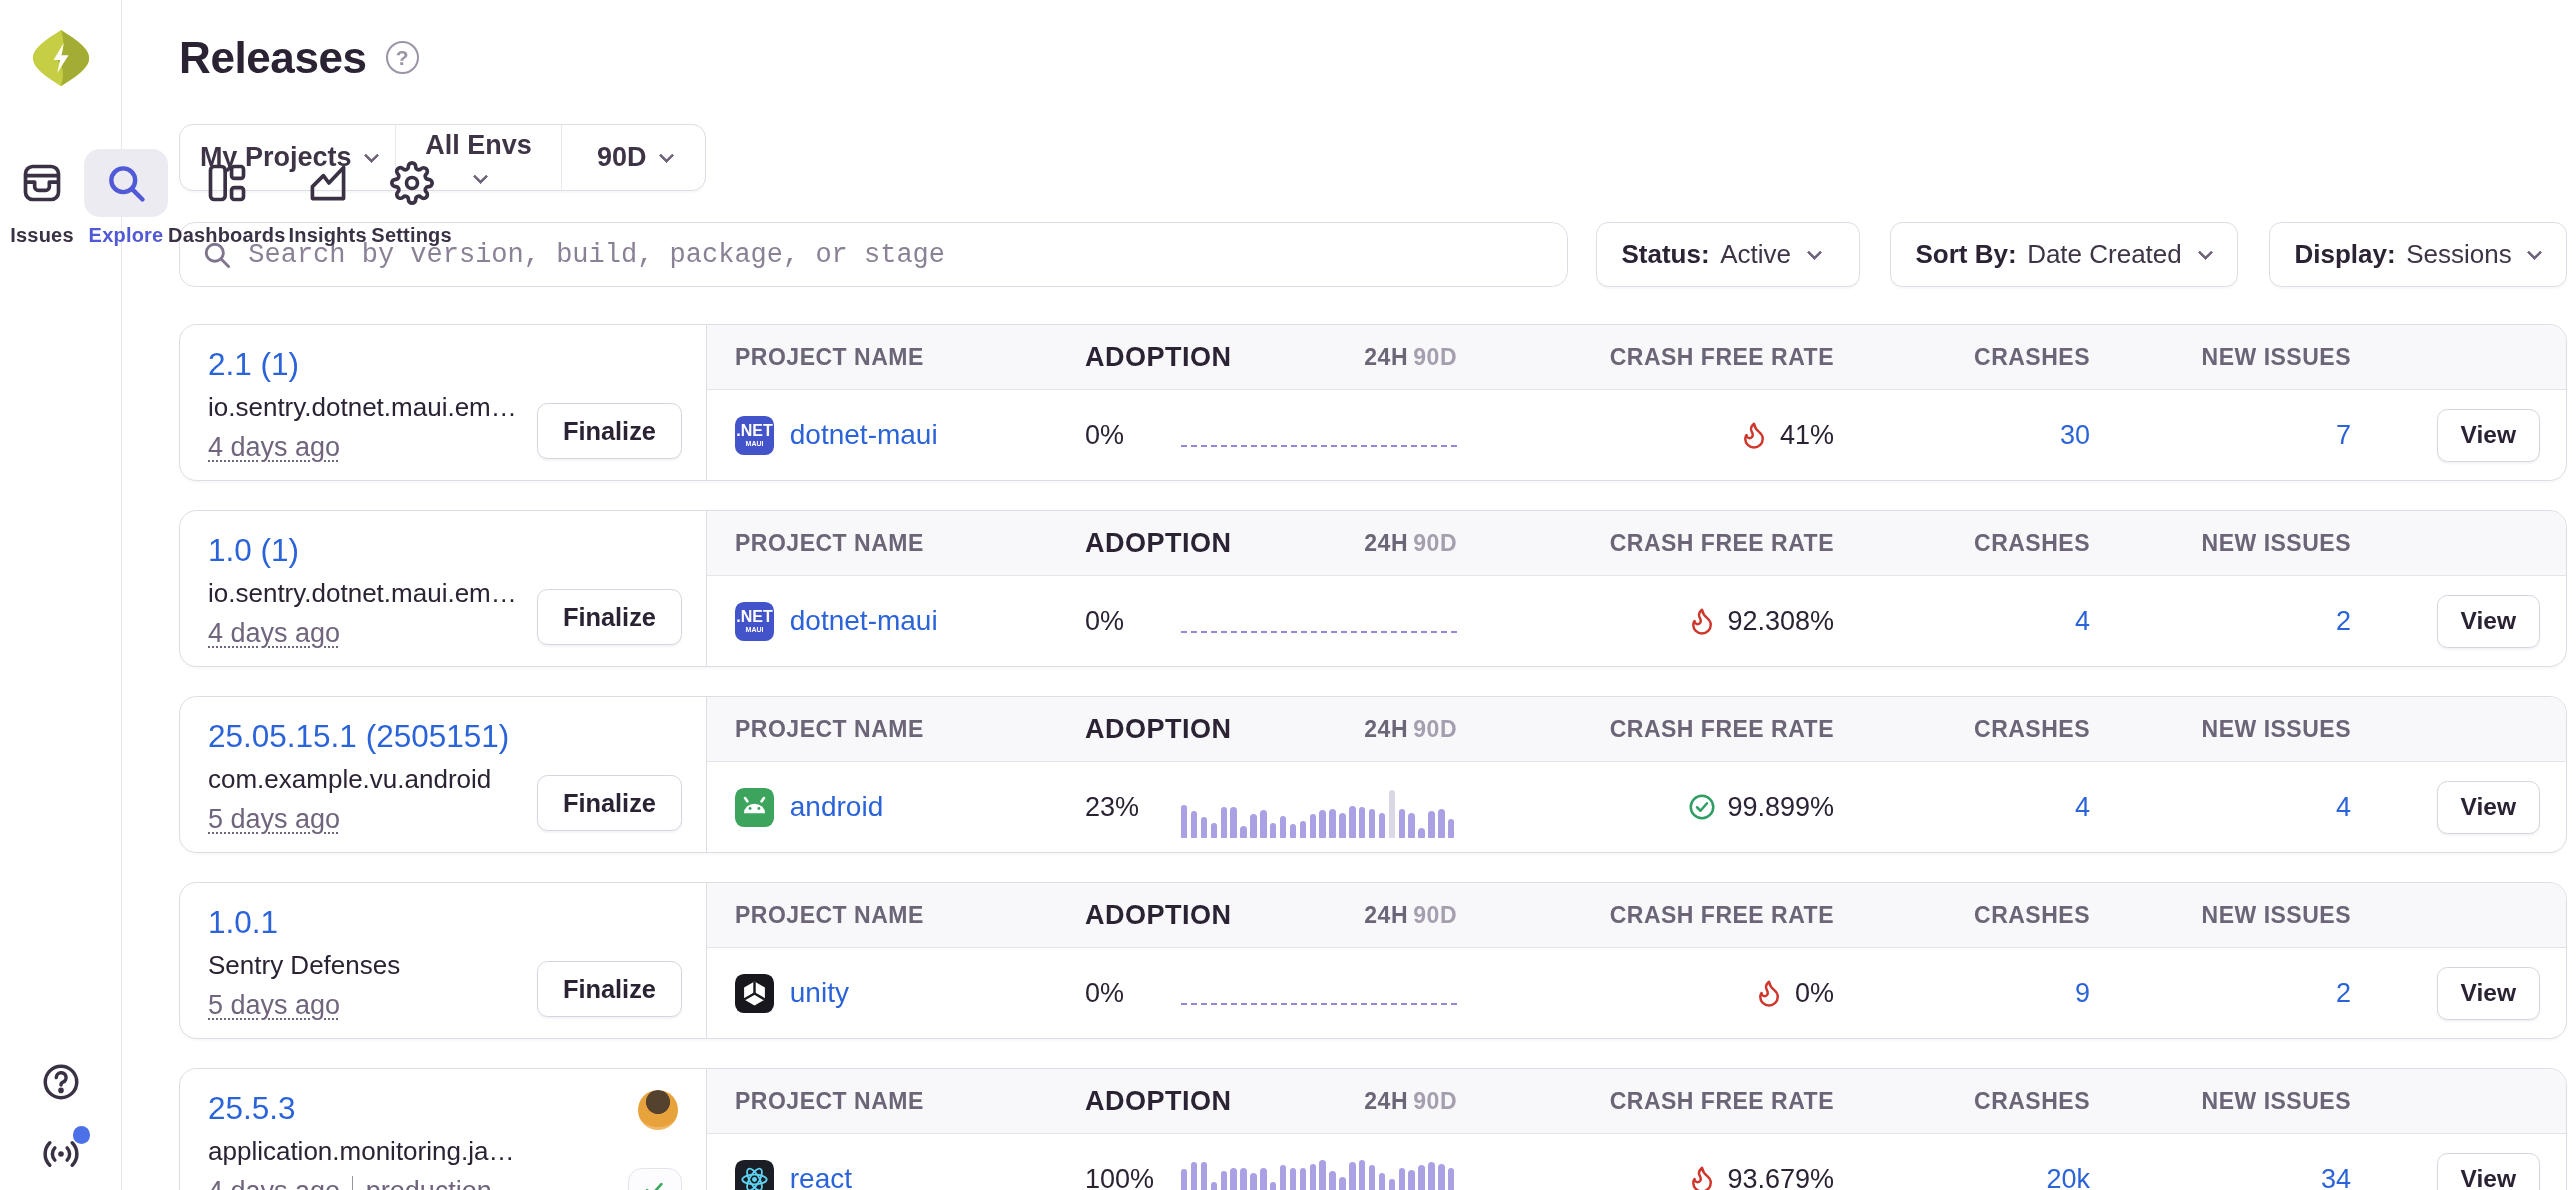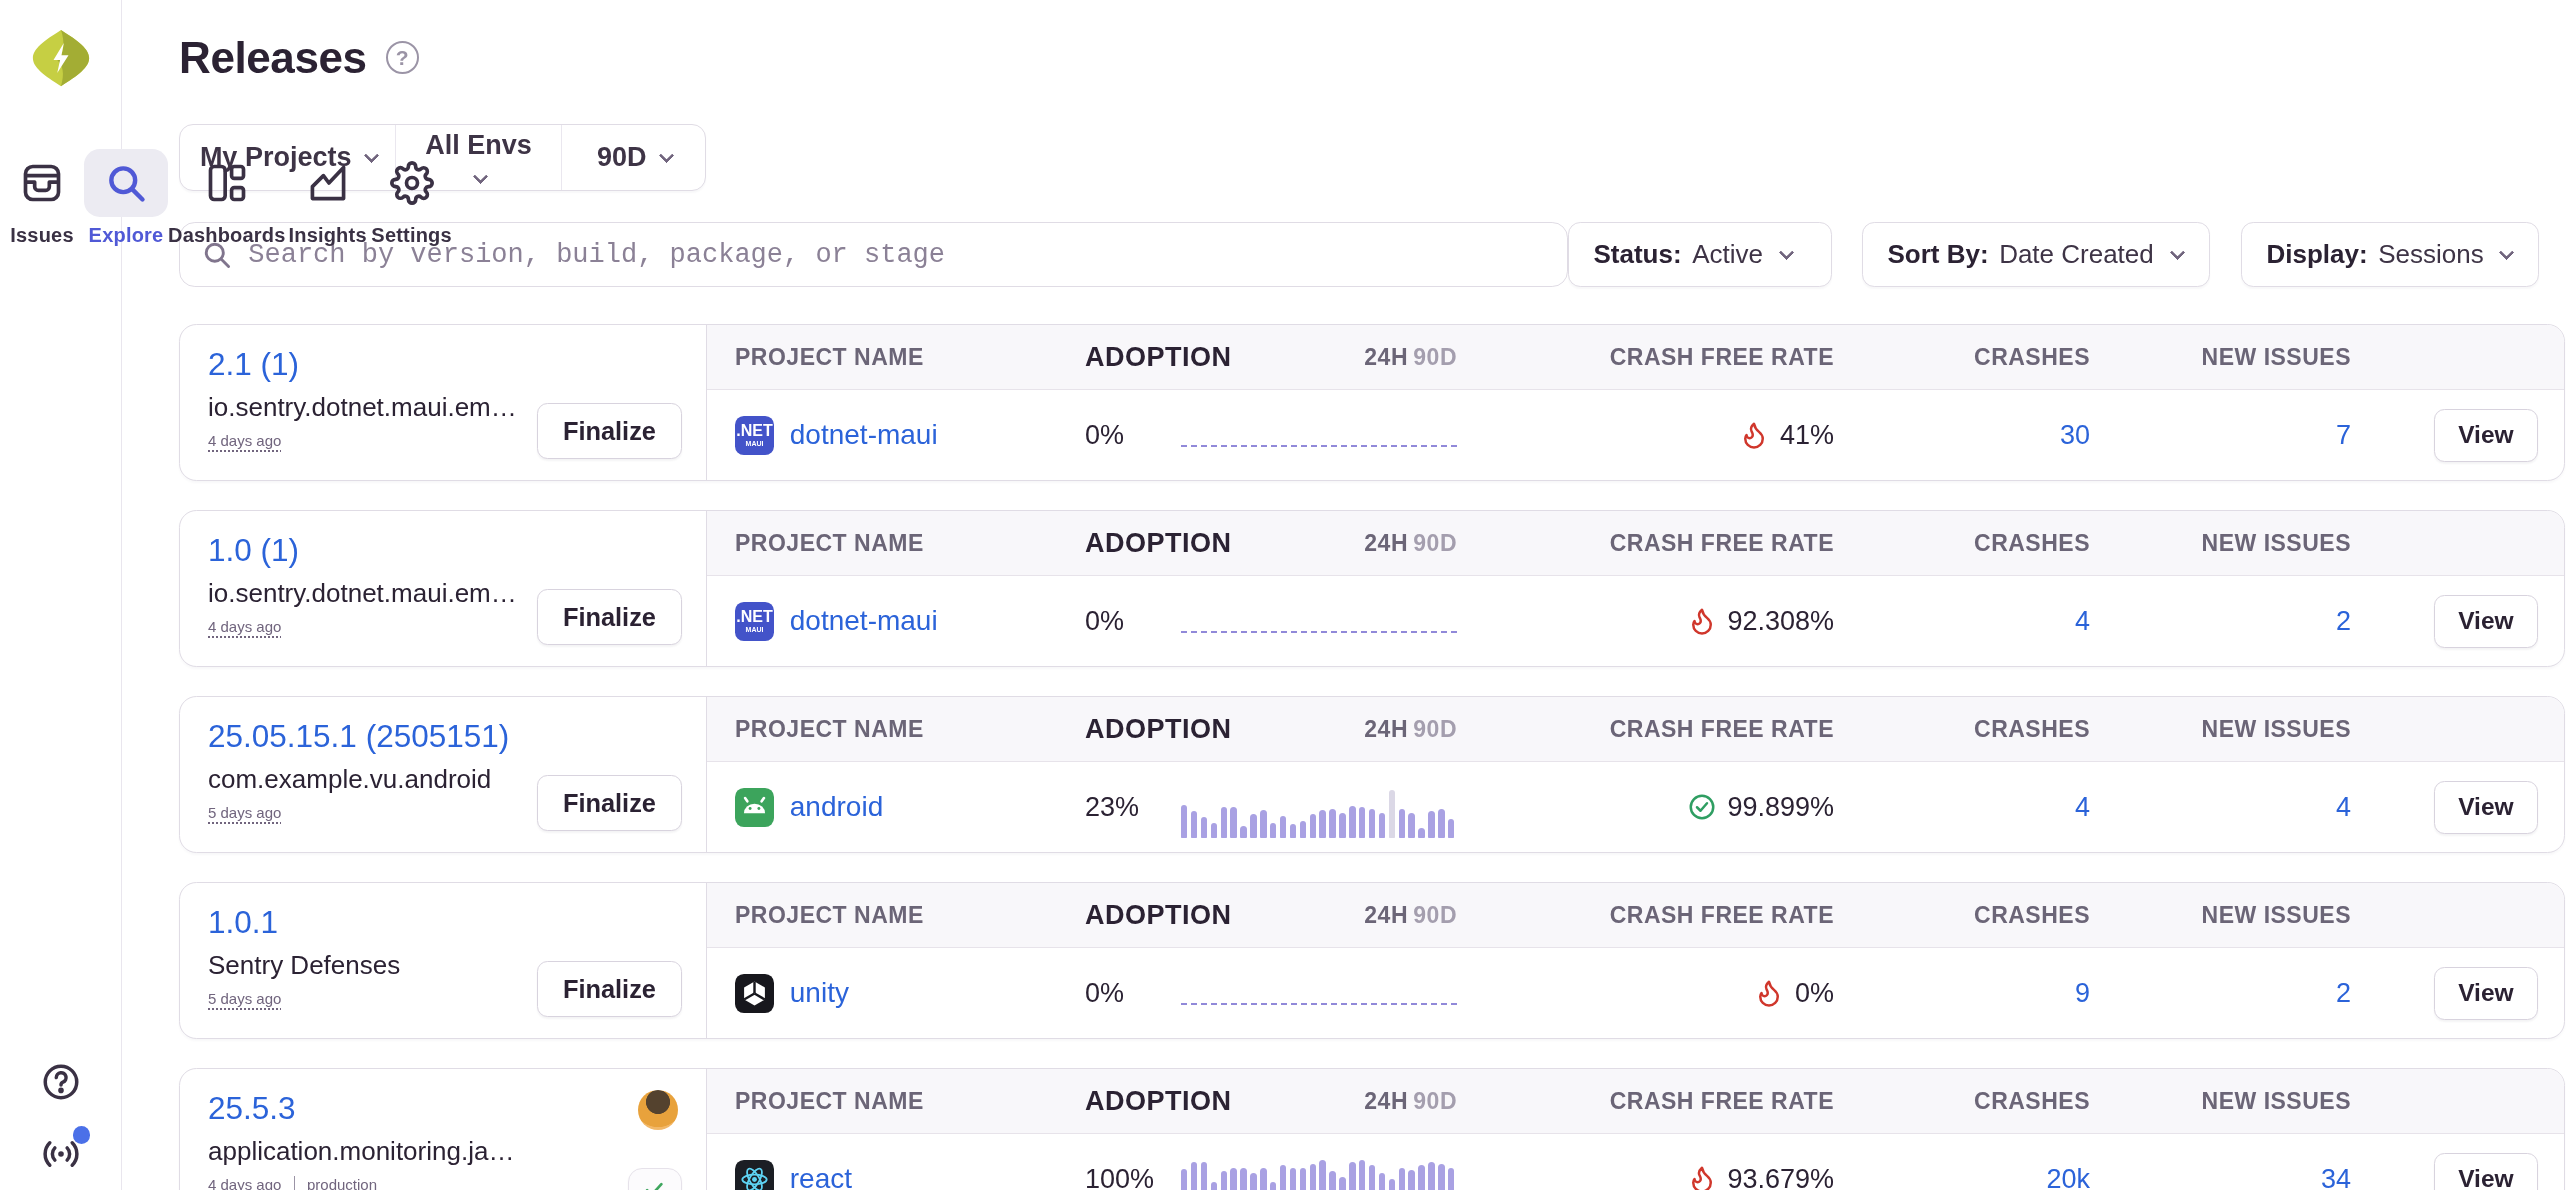--- a/index.html
+++ b/index.html
@@ -48,32 +48,32 @@
   .search-row{margin-top:31px;display:flex;align-items:center;}
   .search-box{width:1389px;height:65px;border:1.8px solid var(--border);border-radius:15.8px;display:flex;
     align-items:center;padding:0 21px;gap:15.8px;background:#fff;}
   .search-box input{border:none;outline:none;flex:1;font-size:27px;color:#3e3446;
     font-family:Liberation Mono, monospace;background:transparent;}
   .search-box input::placeholder{color:#8b8196;}
   .ctl{height:65px;border:1.8px solid var(--border);border-radius:12.3px;background:#fff;display:flex;
     align-items:center;padding:0 24.5px;gap:10.5px;font-size:26px;cursor:pointer;box-shadow:0 1.8px 1.8px rgba(43,34,51,.03);}
   .ctl b{font-weight:700;color:#2b2233;}
   .ctl span.val{color:#3e3446;margin-right:5.3px;}
-  .ctl-status{width:264px;}
+  .ctl-status{width:264px;margin-left:28px;}
   .ctl-sort{width:348px;margin-left:30px;}
   .ctl-display{width:298px;margin-left:31px;}
 
   
   .release-list{margin-top:37px;display:flex;flex-direction:column;gap:29px;}
   .group{height:157px;border:1.8px solid var(--border);border-radius:17.5px;display:flex;overflow:hidden;
     background:#fff;box-shadow:0 1.8px 2.6px rgba(43,34,51,.03);}
   .card{width:527px;flex-shrink:0;border-right:1.8px solid var(--border);position:relative;padding:21px 28px;}
   .version{font-size:31.5px;color:var(--link-blue);text-decoration:none;display:inline-block;cursor:pointer;}
   .pkg{margin-top:8.8px;font-size:26px;color:#2b2233;}
-  .meta{margin-top:8.8px;font-size:15px;color:var(--text-gray);display:flex;align-items:center;}
+  .meta{margin-top:8.8px;font-size:27px;color:var(--text-gray);display:flex;align-items:center;}
   .ts{text-decoration:underline dotted;text-underline-offset:5.3px;text-decoration-thickness:1.8px;cursor:default;}
   .env{border-left:1.8px solid #9b94a6;padding-left:12.3px;margin-left:12.3px;}
   .btn{background:#fff;border:1.8px solid #d8d3de;border-radius:10.5px;font-weight:700;color:#2b2233;
     font-family:"Liberation Sans","DejaVu Sans",sans-serif;cursor:pointer;box-shadow:0 1.8px 1.8px rgba(43,34,51,.05);}
   .finalize{position:absolute;right:24.5px;bottom:21px;height:56px;padding:0 24.5px;font-size:25.4px;}
   .avatar{position:absolute;right:28px;top:21px;width:40px;height:40px;border-radius:50%;
     background:radial-gradient(circle at 50% 30%,#54422e 0 34%,#e8a23c 36% 72%,#f2b868 74% 100%);}
   .check-pill{position:absolute;right:24.5px;bottom:14px;width:54px;height:42px;border-radius:14px;
     background:#fcfbfd;border:1.8px solid #e6e2ea;display:flex;align-items:center;justify-content:center;
     box-shadow:0 1.8px 1.8px rgba(43,34,51,.05);}

